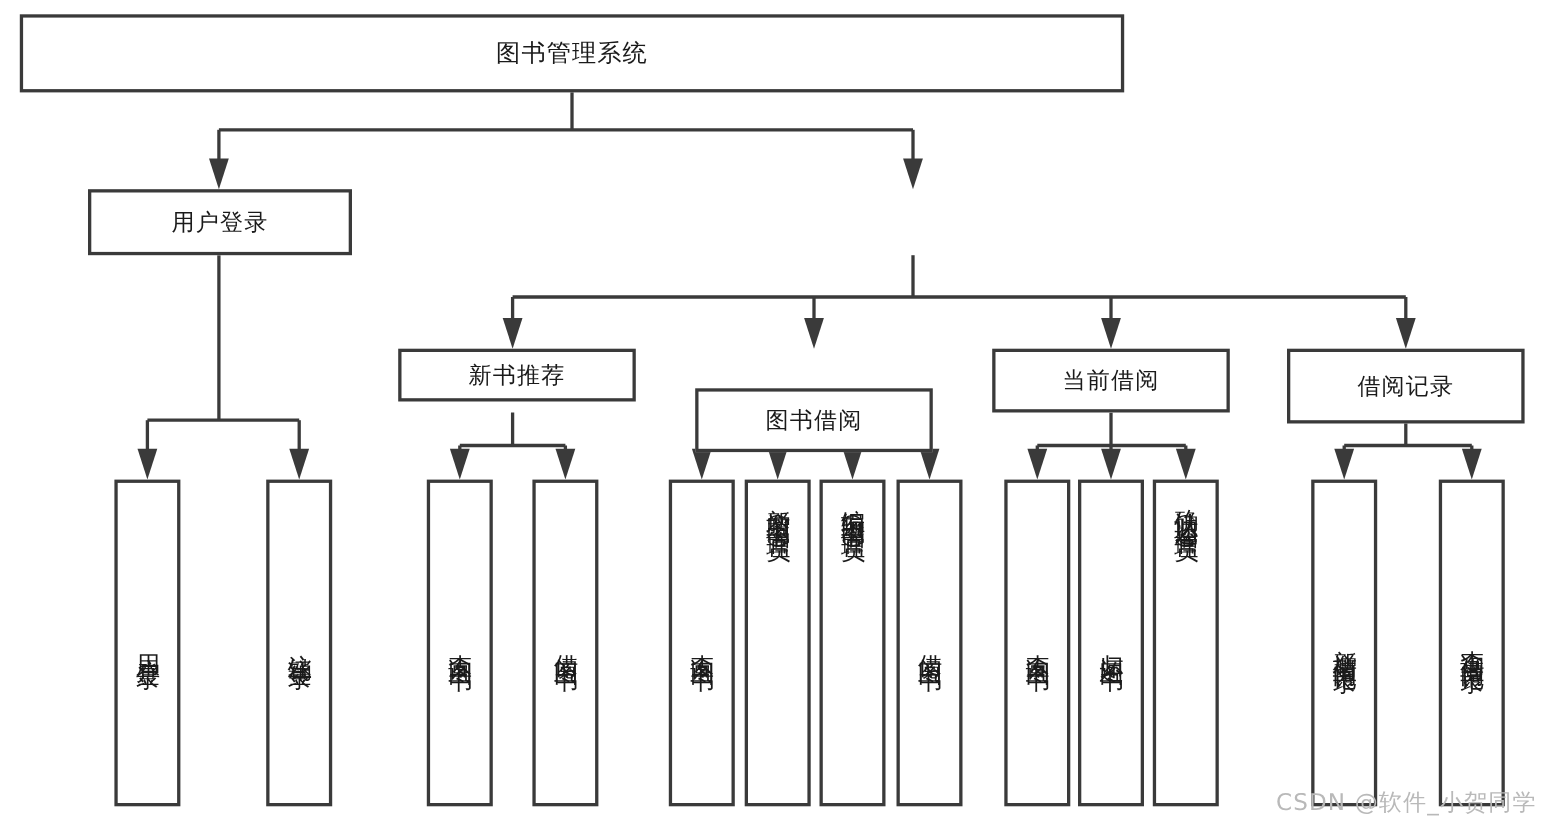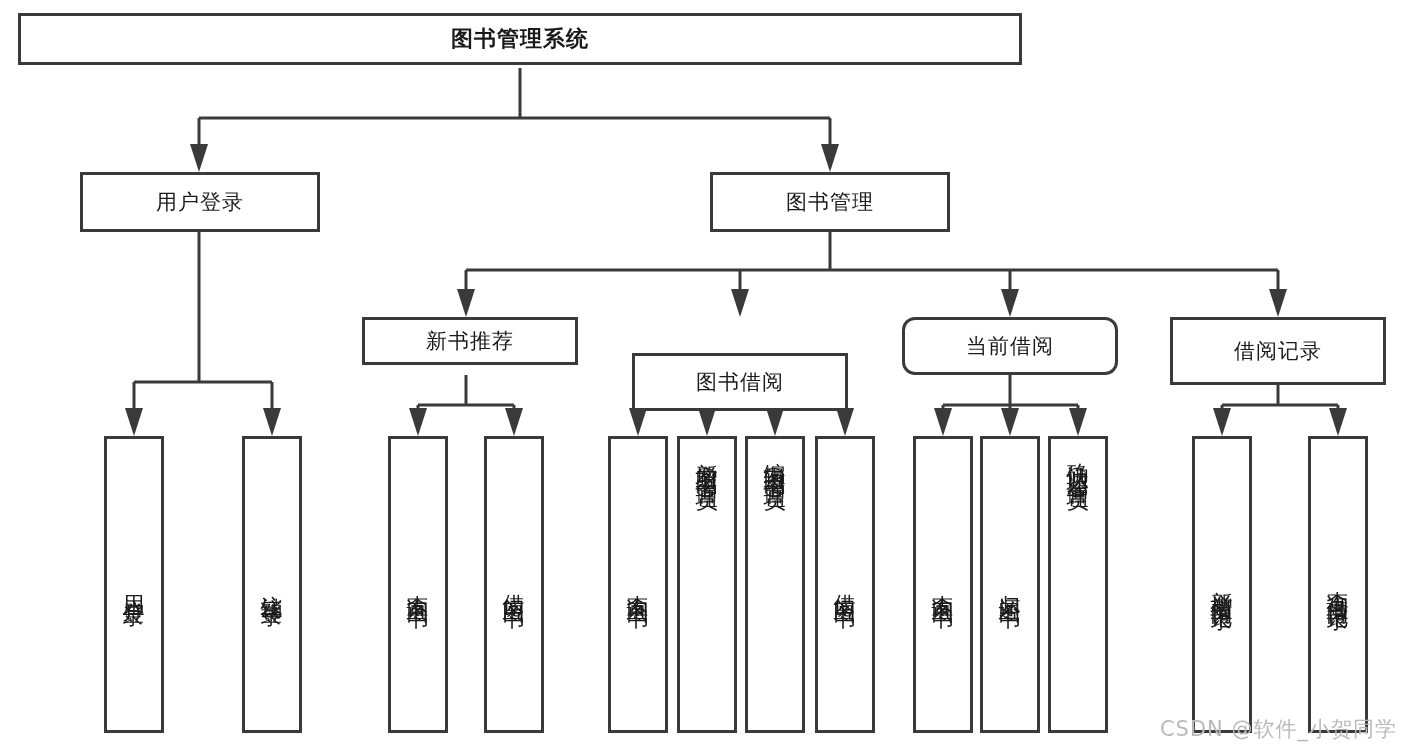--- a/index.html
+++ b/index.html
@@ -147,38 +147,35 @@
     <polygon points="1078,436 1069,408 1087,408"></polygon>
 
     <line x1="1278" y1="375" x2="1278" y2="405"></line>
     <line x1="1222" y1="405" x2="1338" y2="405"></line>
     <line x1="1222" y1="405" x2="1222" y2="416"></line>
     <polygon points="1222,436 1213,408 1231,408"></polygon>
     <line x1="1338" y1="405" x2="1338" y2="416"></line>
     <polygon points="1338,436 1329,408 1347,408"></polygon>
   </svg>
 
-  <div class="node root" style="left:18px;  top:13px;  width:1004px; height:52px;font-weight:bold;">
+  <div class="node root" style="left:18px;  top:13px;  width:1004px; height:71px;">
     <span class="lbl">图书管理系统</span>
   </div>
 
   <div class="node lvl2" style="left:80px;  top:172px; width:240px; height:60px;">
     <span class="lbl">用户登录</span>
   </div>
-  <div class="node lvl2" style="left:710px; top:172px; width:240px; height:60px;">
-    <span class="lbl">图书管理</span>
-  </div>
 
   <div class="node lvl3" style="left:362px;  top:317px; width:216px; height:48px;">
     <span class="lbl">新书推荐</span>
   </div>
   <div class="node lvl3" style="left:632px;  top:317px; width:216px; height:58px;margin-top:36px;">
     <span class="lbl">图书借阅</span>
   </div>
-  <div class="node lvl3" style="left:902px;  top:317px; width:216px; height:58px;border-radius:13px;">
+  <div class="node lvl3" style="left:902px;  top:317px; width:216px; height:58px;">
     <span class="lbl">当前借阅</span>
   </div>
   <div class="node lvl3" style="left:1170px; top:317px; width:216px; height:68px;">
     <span class="lbl">借阅记录</span>
   </div>
 
   <div class="node leaf short" style="left:104px; top:436px; width:60px; height:297px;">
     <span class="lbl">用户登录</span>
   </div>
   <div class="node leaf short" style="left:242px; top:436px; width:60px; height:297px;">

